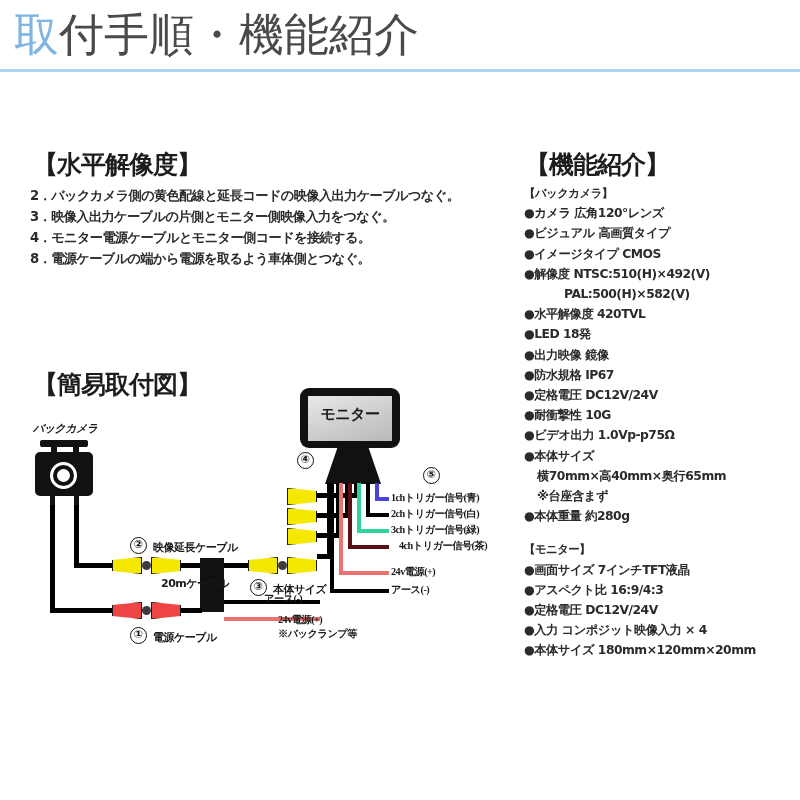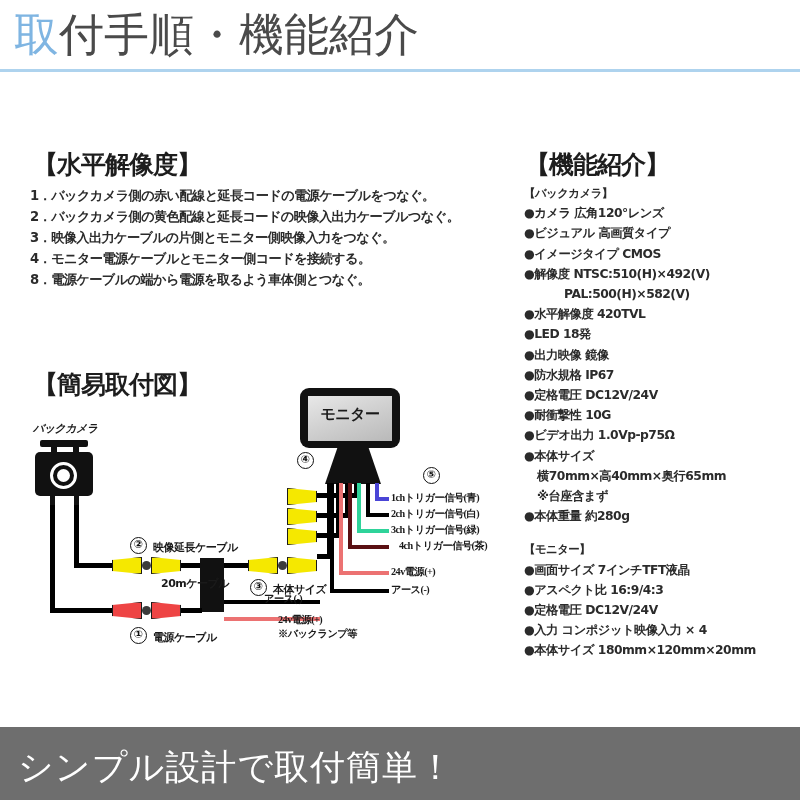--- a/index.html
+++ b/index.html
@@ -218,21 +218,20 @@
 
 <div id="page">
 
   <div id="header">
     <div id="header-title"><span class="accent">取</span><span>付手順・機能紹介</span></div>
     <div id="header-rule"></div>
   </div>
 
   <div class="sec-head" id="steps-head">【水平解像度】</div>
   <div id="steps-list">
-    <div class="step-line">1．バックカメラ側の赤い配線と延長コードの電源ケーブルをつなぐ。</div>
     <div class="step-line">2．バックカメラ側の黄色配線と延長コードの映像入出力ケーブルつなぐ。</div>
     <div class="step-line">3．映像入出力ケーブルの片側とモニター側映像入力をつなぐ。</div>
     <div class="step-line">4．モニター電源ケーブルとモニター側コードを接続する。</div>
     <div class="step-line">8．電源ケーブルの端から電源を取るよう車体側とつなぐ。</div>
   </div>
 
   <div class="sec-head" id="feat-head">【機能紹介】</div>
   <div id="feat-list">
     <div class="feat-line sub">【バックカメラ】</div>
     <div class="feat-line">●カメラ 広角120°レンズ</div>
@@ -358,17 +357,14 @@
     <div class="wire" style="left:339px; top:88px; width:4px; height:92px; background:#ec7272;"></div>
     <div class="wire" style="left:339px; top:176px; width:50px; height:4px; background:#ec7272;"></div>
     <div class="dlabel small" style="left:391px; top:170px;">24v電源(+)</div>
 
     <div class="wire" style="left:330px; top:88px; width:4px; height:110px;"></div>
     <div class="wire" style="left:330px; top:194px; width:59px; height:4px;"></div>
     <div class="dlabel small" style="left:391px; top:188px;">アース(-)</div>
 
   </div>
 
-  <div id="footer">
-    <div id="footer-text">シンプル設計で取付簡単！</div>
-  </div>
 
 </div>
 
 </body></html>

